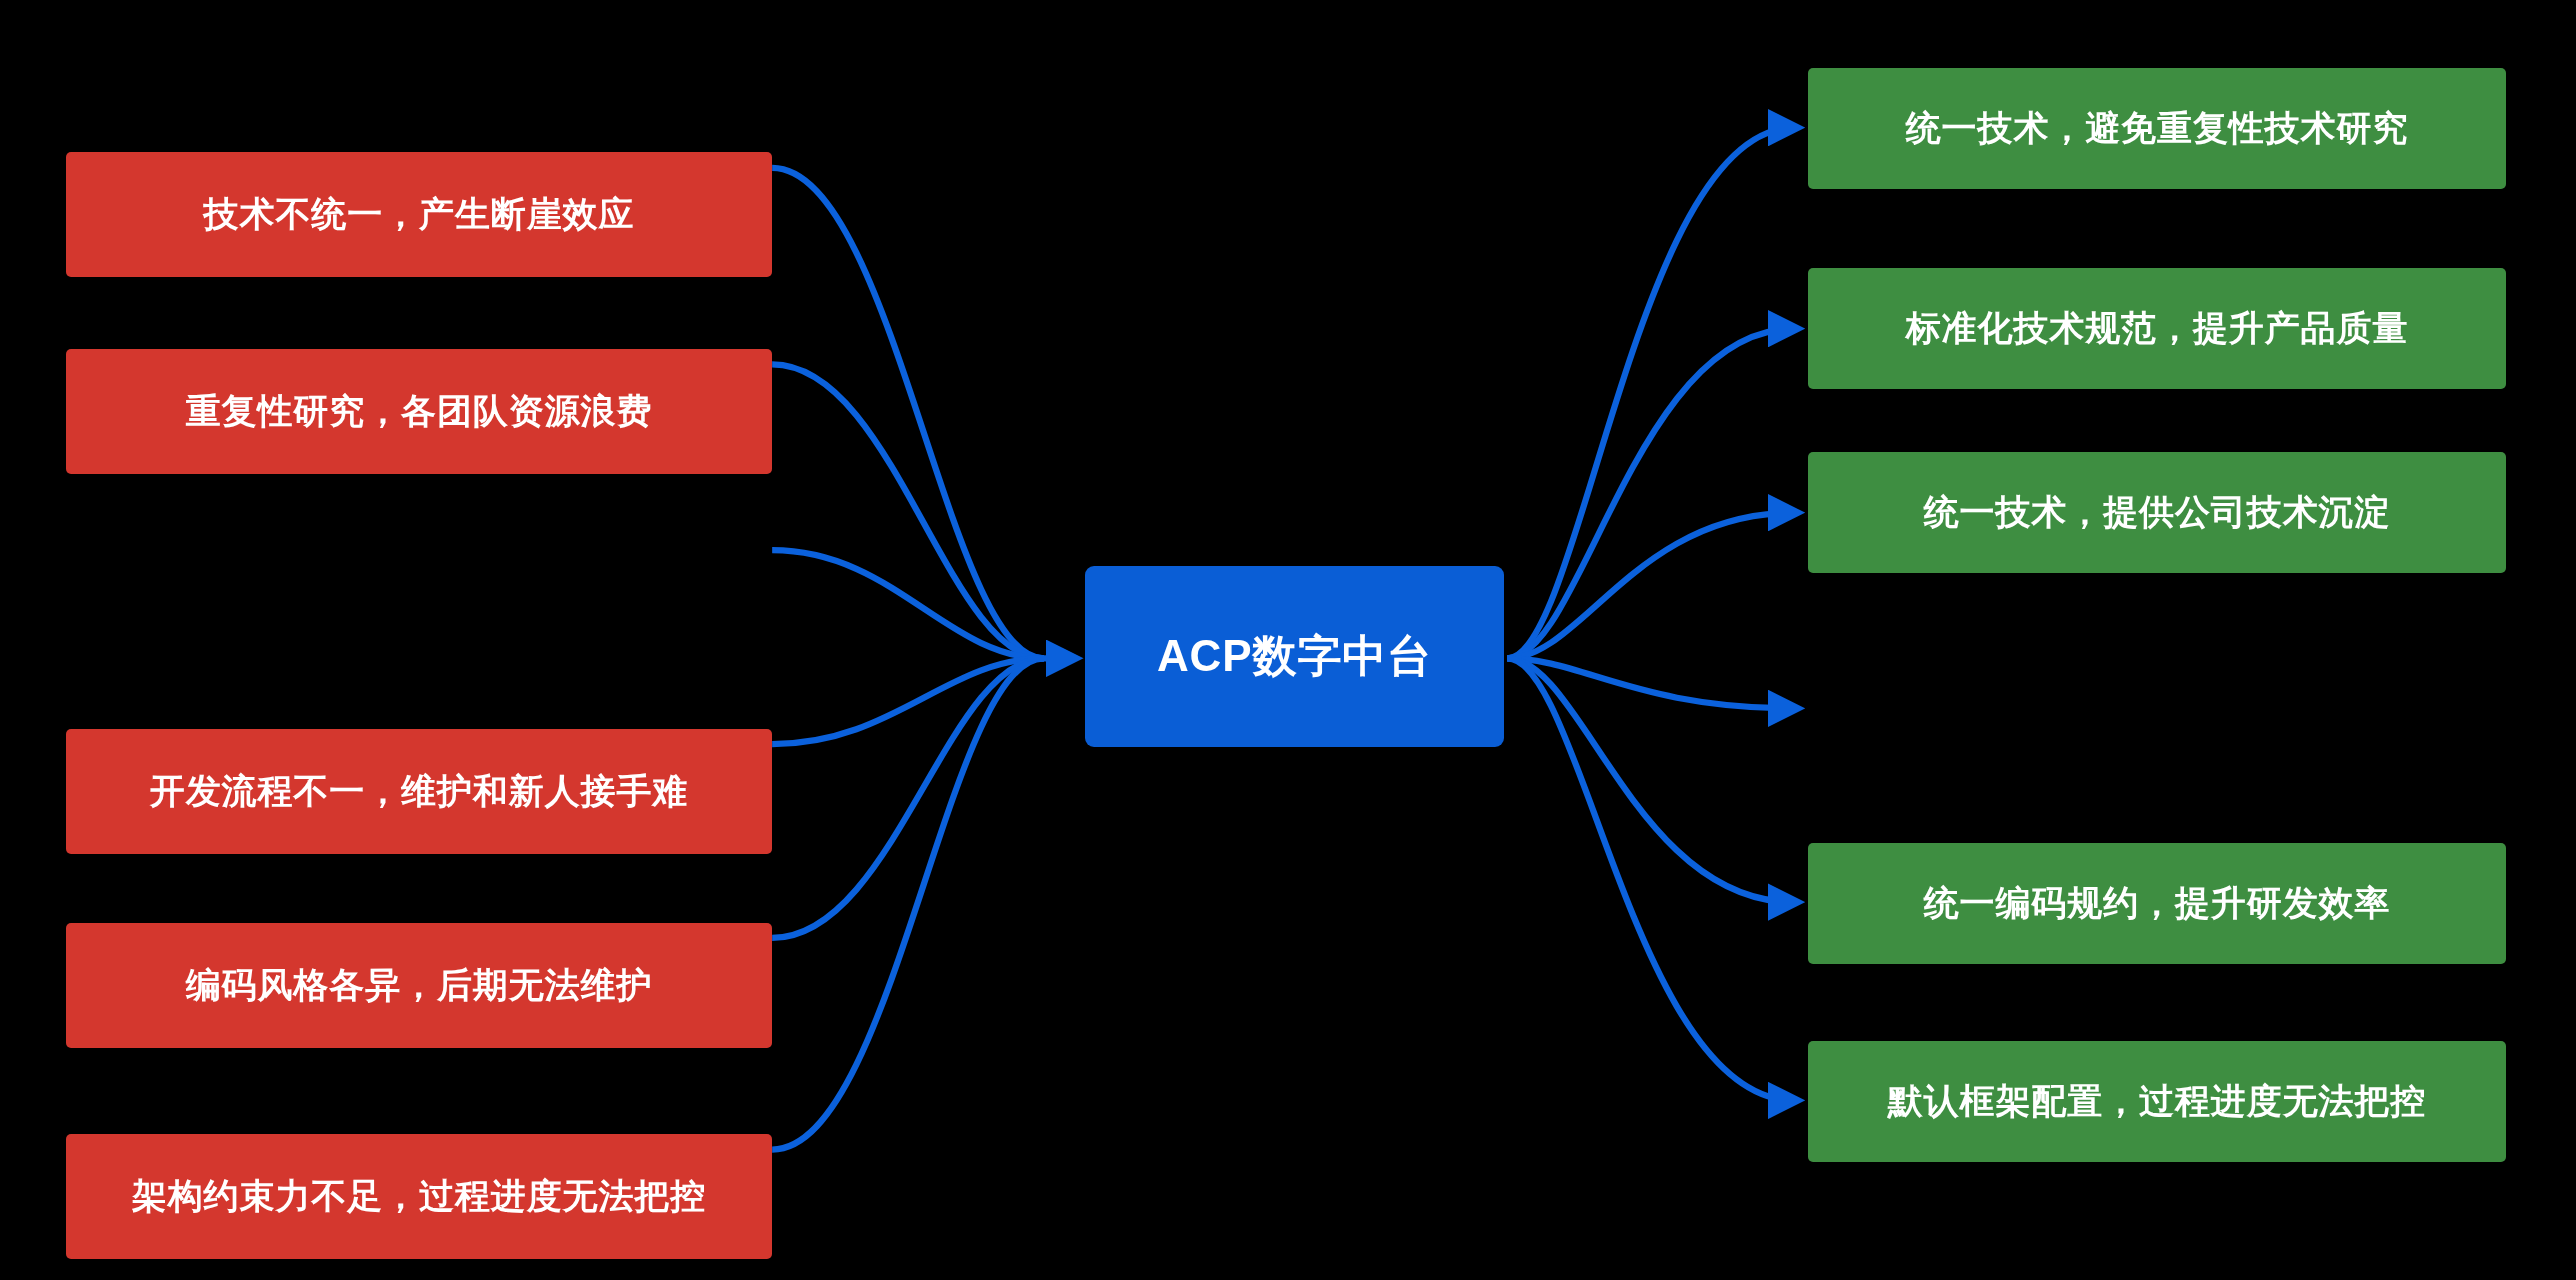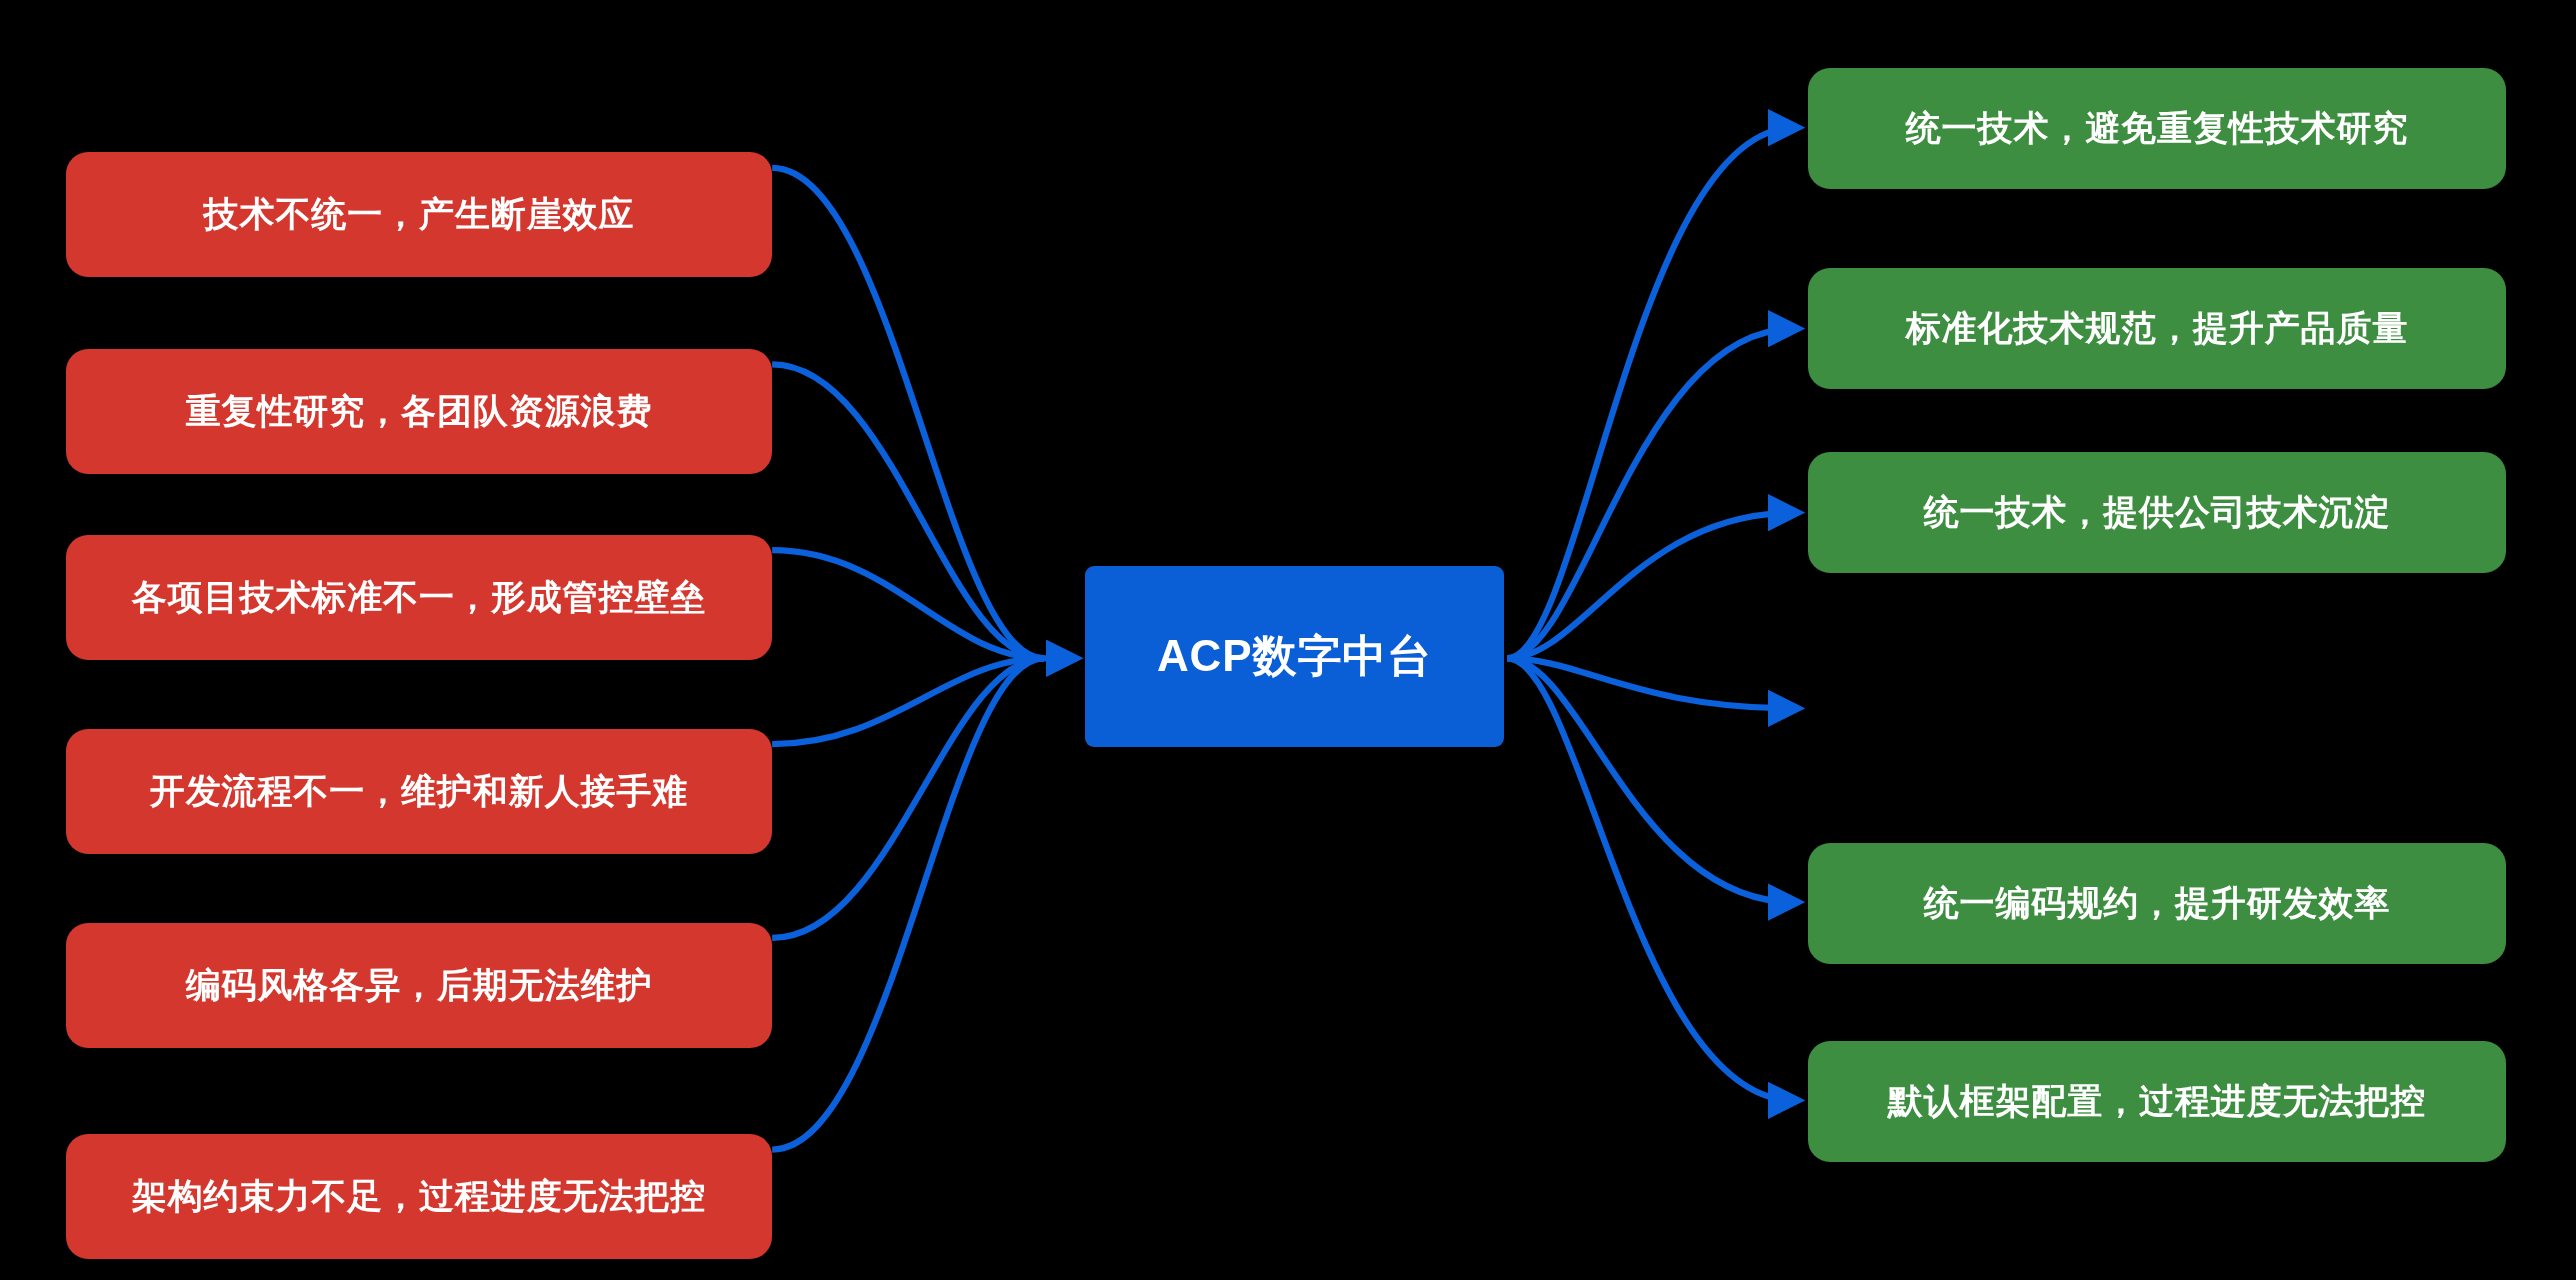--- a/index.html
+++ b/index.html
@@ -37,21 +37,21 @@
     fill:var(--connector);
   }
   .node{
     position:absolute;
     display:flex;
     align-items:center;
     justify-content:center;
     text-align:center;
     color:var(--text);
     font-weight:bold;
-    border-radius:22px;
+    border-radius:5px;
     box-sizing:border-box;
     cursor:pointer;
   }
   .node span{
     display:block;
     padding:0 18px;
     letter-spacing:0.9px;
   }
   .problem{
     left:66px;
@@ -108,23 +108,20 @@
     <path class="connector-path" d="M1687,737 C1770,737 1830,1010 2008,1010" marker-end="url(#arrow)"></path>
     <path class="connector-path" d="M1687,737 C1770,737 1830,1232 2008,1232" marker-end="url(#arrow)"></path>
   </svg>
 
   <div class="node problem p0">
     <span>技术不统一，产生断崖效应</span>
   </div>
   <div class="node problem p1">
     <span>重复性研究，各团队资源浪费</span>
   </div>
-  <div class="node problem p2">
-    <span>各项目技术标准不一，形成管控壁垒</span>
-  </div>
   <div class="node problem p3">
     <span>开发流程不一，维护和新人接手难</span>
   </div>
   <div class="node problem p4">
     <span>编码风格各异，后期无法维护</span>
   </div>
   <div class="node problem p5">
     <span>架构约束力不足，过程进度无法把控</span>
   </div>
 

